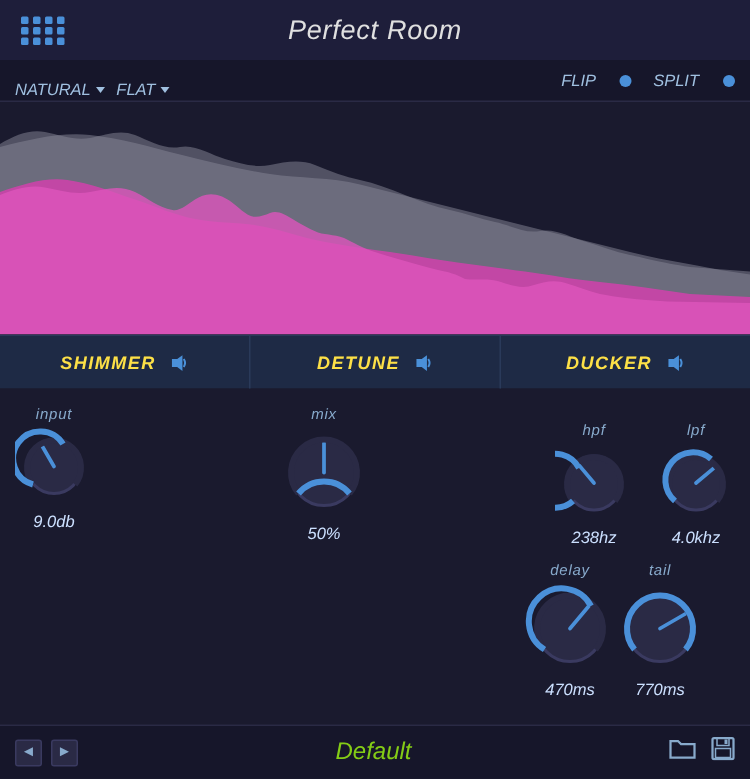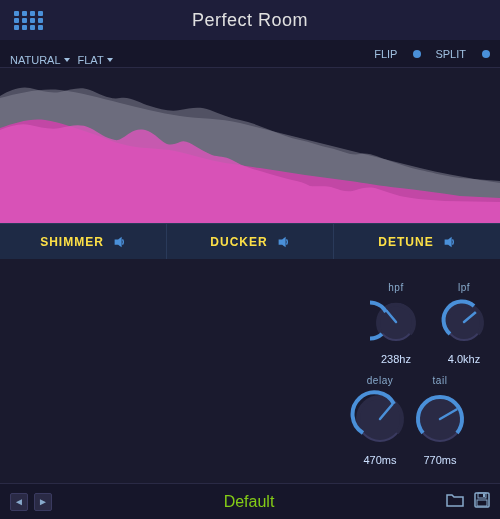--- a/index.html
+++ b/index.html
@@ -213,21 +213,21 @@
     }
     .bottom-icon-btn {
       cursor: pointer;
       color: #88aacc;
       font-size: 16px;
     }
   </style>
 </head>
 <body>
 
-<div style="position:relative; width:500px; height:519px; overflow:hidden;">
+<div style="position:relative; width:500px; height:519px; overflow:hidden;font-style:italic;">
 
   <div class="header">
     <div class="header-logo">
       <span></span>
         <span></span>
         <span></span>
         <span></span>
       <span></span>
         <span></span>
         <span></span>
@@ -278,46 +278,70 @@
 
   <div class="section-tabs">
     <div class="section-tab">
       <span>SHIMMER</span>
       <svg class="speaker-icon" viewBox="0 0 16 16">
         <path d="M3,5 L7,5 L11,2 L11,14 L7,11 L3,11 Z" fill="#4a90d9"></path>
         <path d="M12,5 Q14,8 12,11" stroke="#4a90d9" stroke-width="1.5" fill="none"></path>
       </svg>
     </div>
     <div class="section-tab">
+      <span>DETUNE</span>
+      <svg class="speaker-icon" viewBox="0 0 16 16">
+        <path d="M3,5 L7,5 L11,2 L11,14 L7,11 L3,11 Z" fill="#4a90d9"></path>
+        <path d="M12,5 Q14,8 12,11" stroke="#4a90d9" stroke-width="1.5" fill="none"></path>
+      </svg>
+    </div>
+    <div class="section-tab">
       <span>DUCKER</span>
       <svg class="speaker-icon" viewBox="0 0 16 16">
         <path d="M3,5 L7,5 L11,2 L11,14 L7,11 L3,11 Z" fill="#4a90d9"></path>
         <path d="M12,5 Q14,8 12,11" stroke="#4a90d9" stroke-width="1.5" fill="none"></path>
       </svg>
     </div>
-    <div class="section-tab">
-      <span>DETUNE</span>
-      <svg class="speaker-icon" viewBox="0 0 16 16">
-        <path d="M3,5 L7,5 L11,2 L11,14 L7,11 L3,11 Z" fill="#4a90d9"></path>
-        <path d="M12,5 Q14,8 12,11" stroke="#4a90d9" stroke-width="1.5" fill="none"></path>
-      </svg>
-    </div>
   </div>
 
   <div class="controls-area">
 
     <div class="controls-row">
 
       <div style="display:flex; flex-direction:column; align-items:center; gap:4px;">
         <div class="knob-pair">
 
+          <div class="knob-group">
+            <span class="knob-label">input</span>
+            <div class="knob-container">
+              <svg viewBox="0 0 52 52">
+                <circle cx="26" cy="26" r="18" fill="#2a2a45" stroke="#3a3a60" stroke-width="2"></circle>
+                <path d="M26,26 L26,10" stroke="#4a90d9" stroke-width="2.5" stroke-linecap="round" transform="rotate(-30, 26, 26)"></path>
+                <path d="M12,38 A18,18 0 1,1 40,38" stroke="#2a2a45" stroke-width="4" fill="none"></path>
+                <path d="M12,38 A18,18 0 1,1 32,11" stroke="#4a90d9" stroke-width="4" fill="none"></path>
+              </svg>
+            </div>
+            <span class="knob-value">9.0db</span>
+          </div>
 
         </div>
       </div>
 
+      <div class="knob-group">
+        <span class="knob-label">mix</span>
+        <div class="knob-container" style="width:60px; height:60px;">
+          <svg viewBox="0 0 60 60" width="60" height="60">
+            <circle cx="30" cy="30" r="22" fill="#2a2a45" stroke="#3a3a60" stroke-width="2"></circle>
+            <path d="M30,30 L30,10" stroke="#4a90d9" stroke-width="2.5" stroke-linecap="round"></path>
+            <path d="M13,44 A22,22 0 1,1 47,44" stroke="#2a2a45" stroke-width="4" fill="none"></path>
+            <path d="M13,44 A22,22 0 0,1 47,44" stroke="#4a90d9" stroke-width="4" fill="none"></path>
+          </svg>
+        </div>
+        <span class="knob-value">50%</span>
+      </div>
 
       <div style="display:flex; flex-direction:column; align-items:center; gap:4px;margin-top:11px;">
         <div class="knob-pair">
 
           <div class="knob-group">
             <span class="knob-label">hpf</span>
             <div class="knob-container">
               <svg viewBox="0 0 52 52">
                 <circle cx="26" cy="26" r="18" fill="#2a2a45" stroke="#3a3a60" stroke-width="2"></circle>
                 <path d="M26,26 L26,10" stroke="#4a90d9" stroke-width="2.5" stroke-linecap="round" transform="rotate(-40, 26, 26)"></path>

